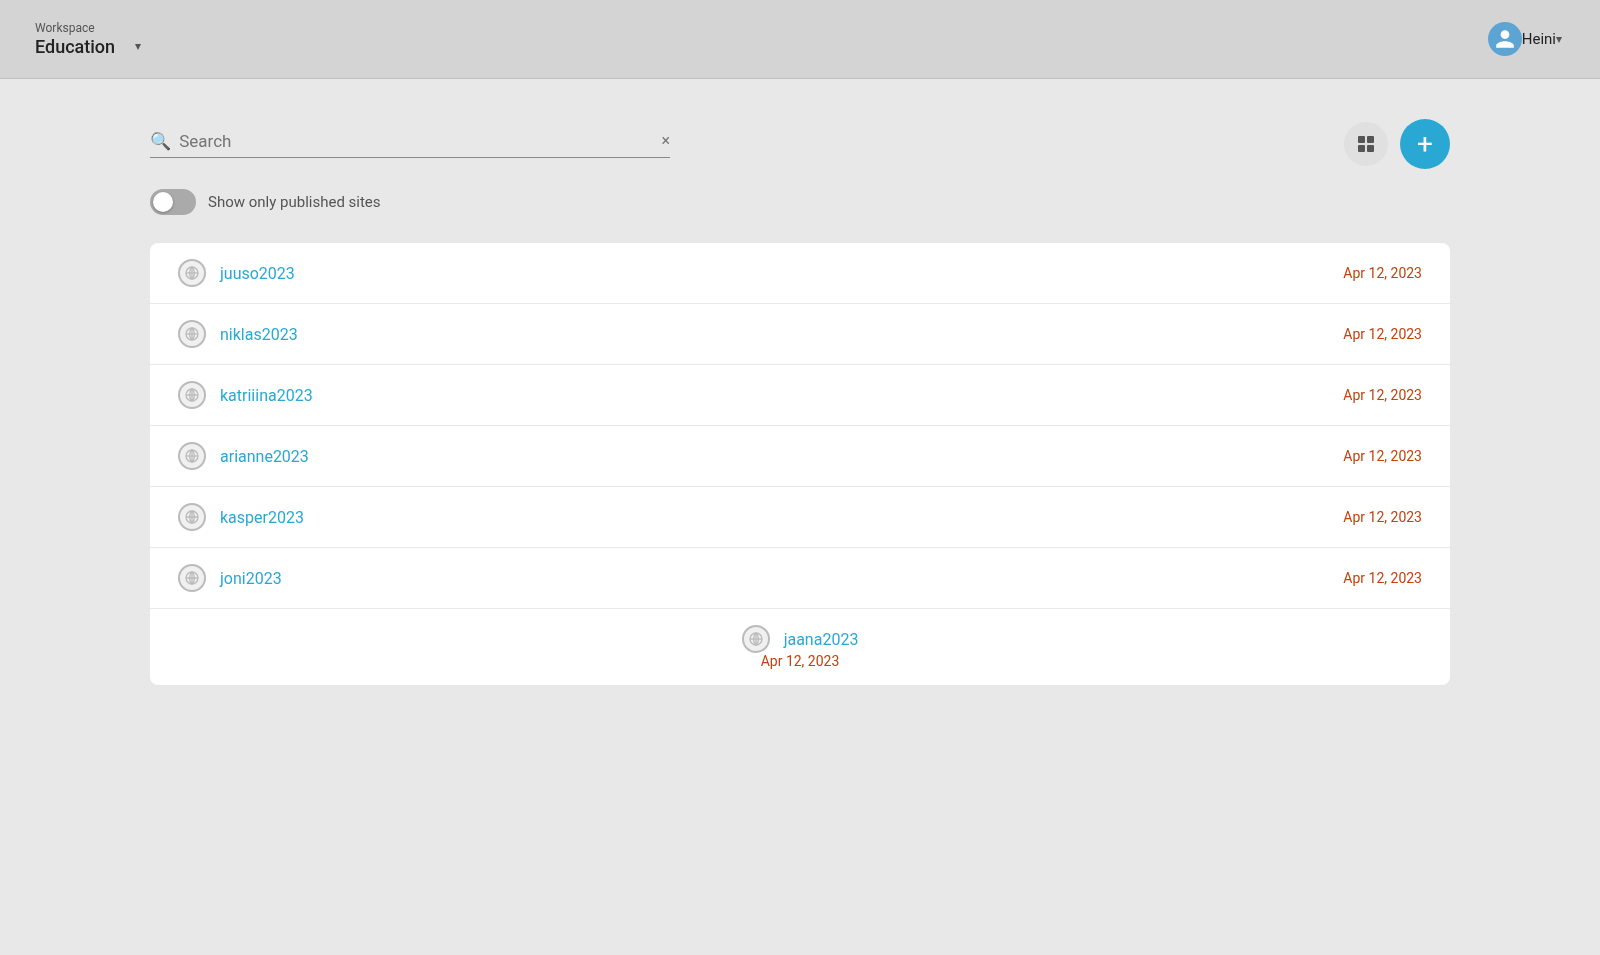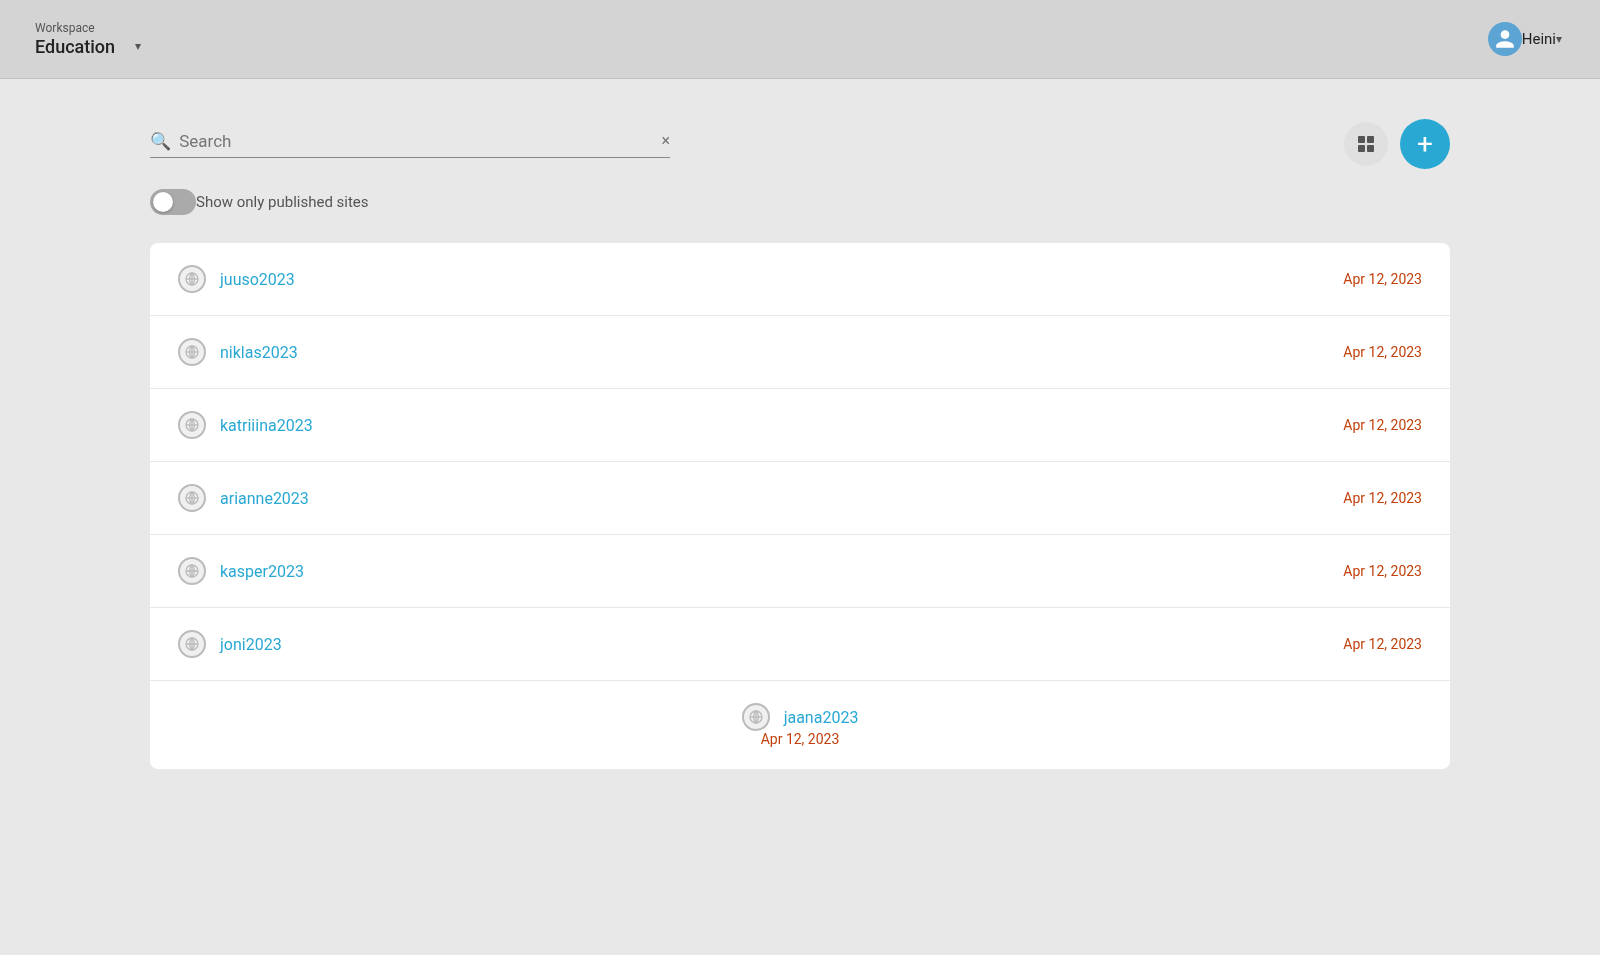--- a/index.html
+++ b/index.html
@@ -162,21 +162,21 @@
       justify-content: center;
       color: white;
       font-size: 28px;
       line-height: 1;
     }
 
     
     .toggle-row {
       display: flex;
       align-items: center;
-      gap: 0;
+      gap: 12px;
       margin-bottom: 28px;
     }
 
     .toggle-switch {
       position: relative;
       width: 46px;
       height: 26px;
       cursor: pointer;
     }
 
@@ -209,21 +209,21 @@
     .sites-list {
       background: white;
       border-radius: 8px;
       overflow: hidden;
     }
 
     .site-row {
       display: flex;
       align-items: center;
       justify-content: space-between;
-      padding: 22px 28px;
+      padding: 16px 28px;
       border-bottom: 1px solid #e8e8e8;
       cursor: pointer;
     }
 
     .site-row:last-child {
       border-bottom: none;
       flex-direction: column;
     }
 
     .site-left {

